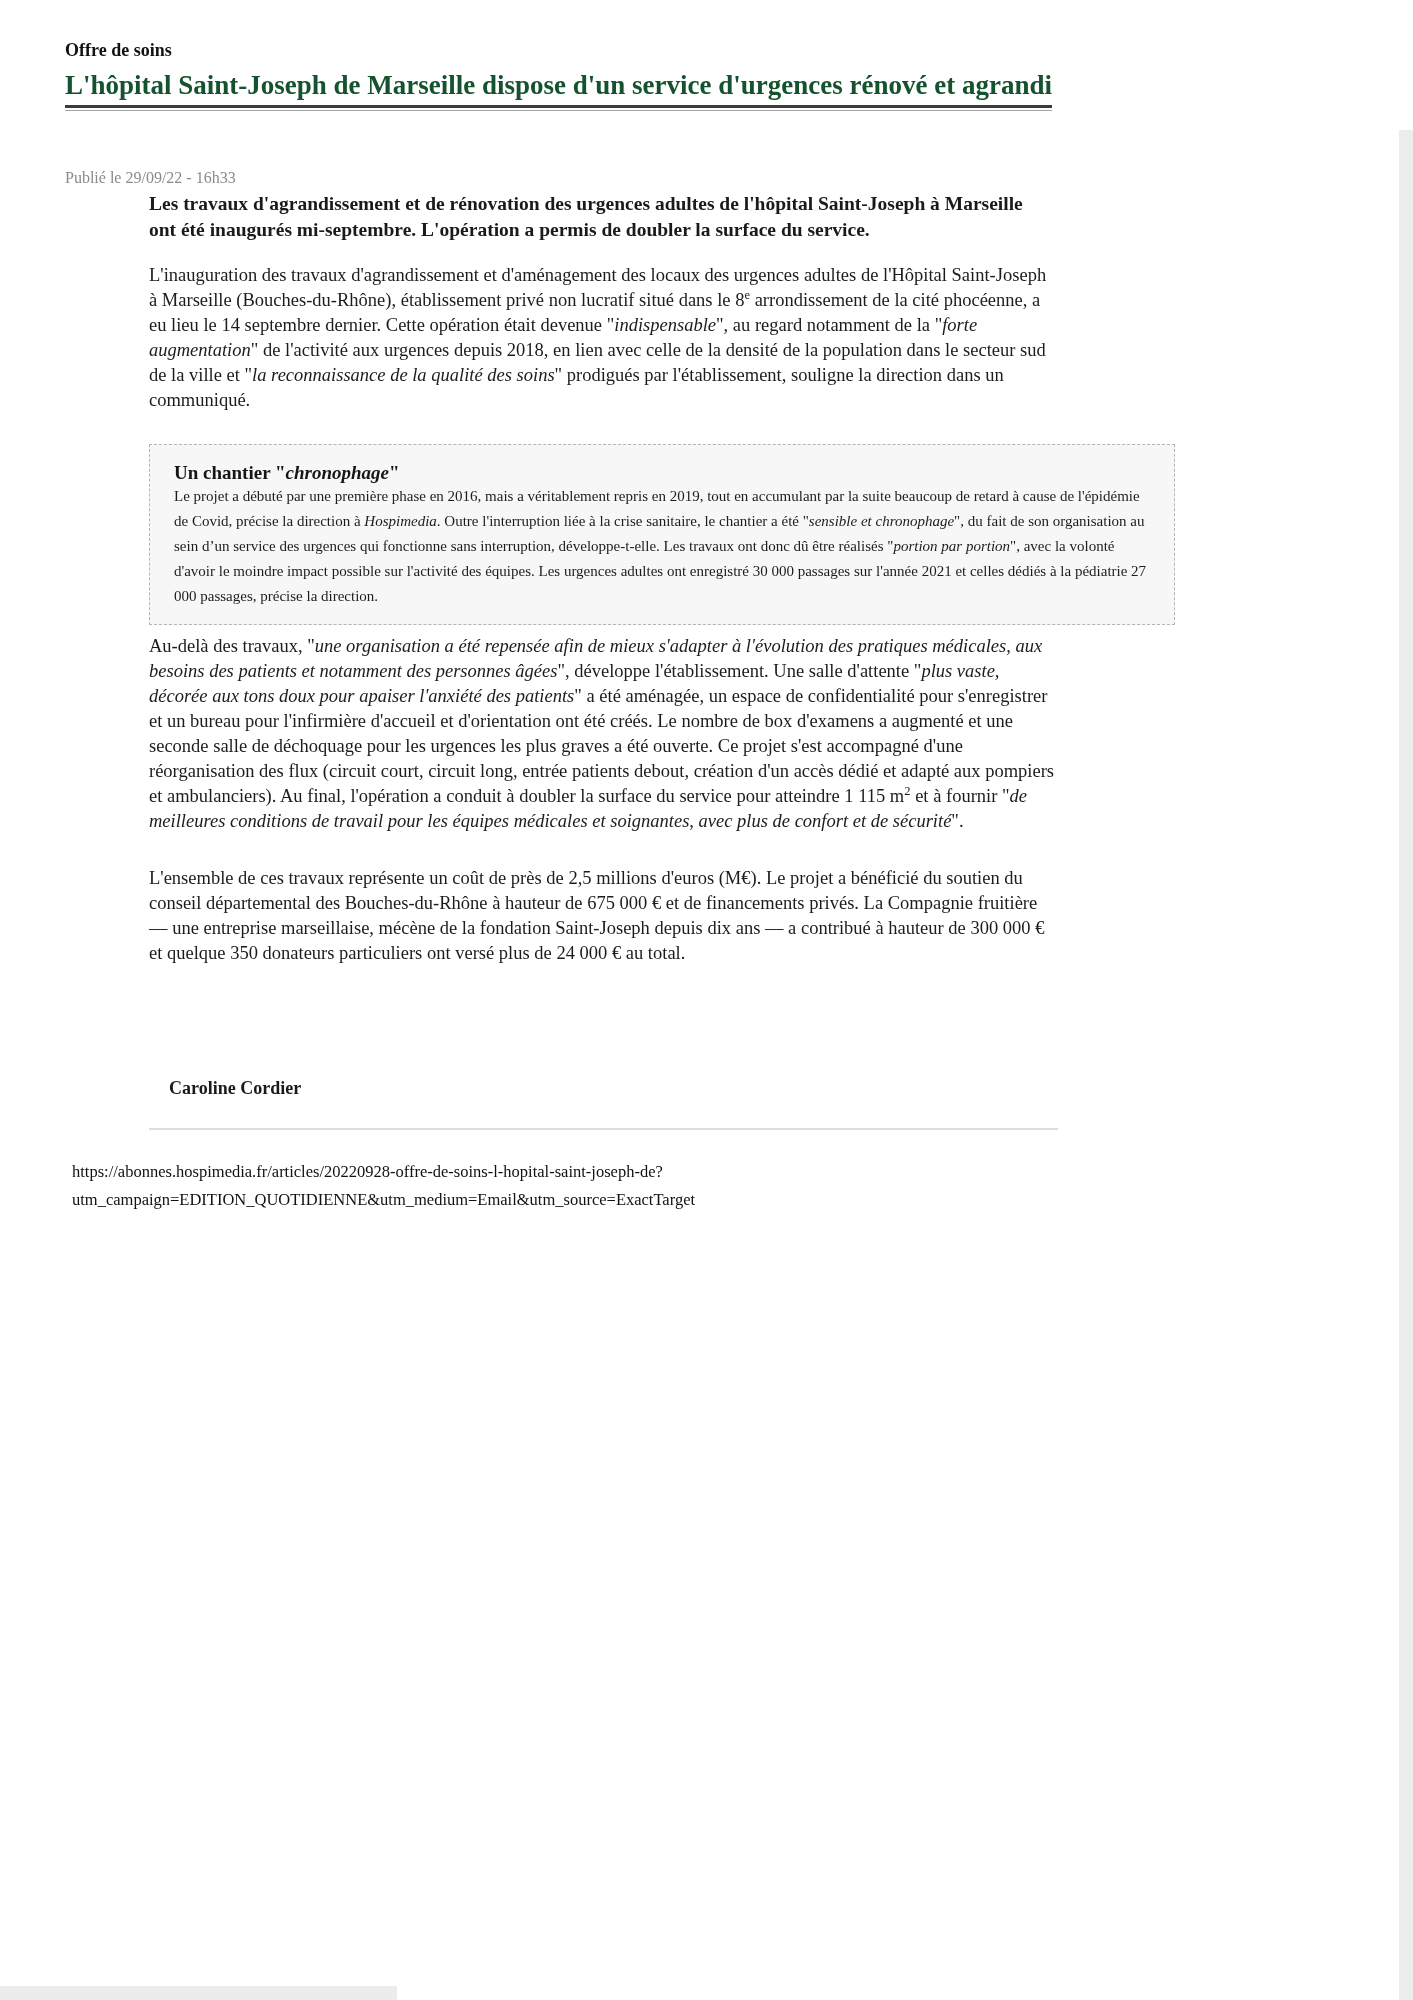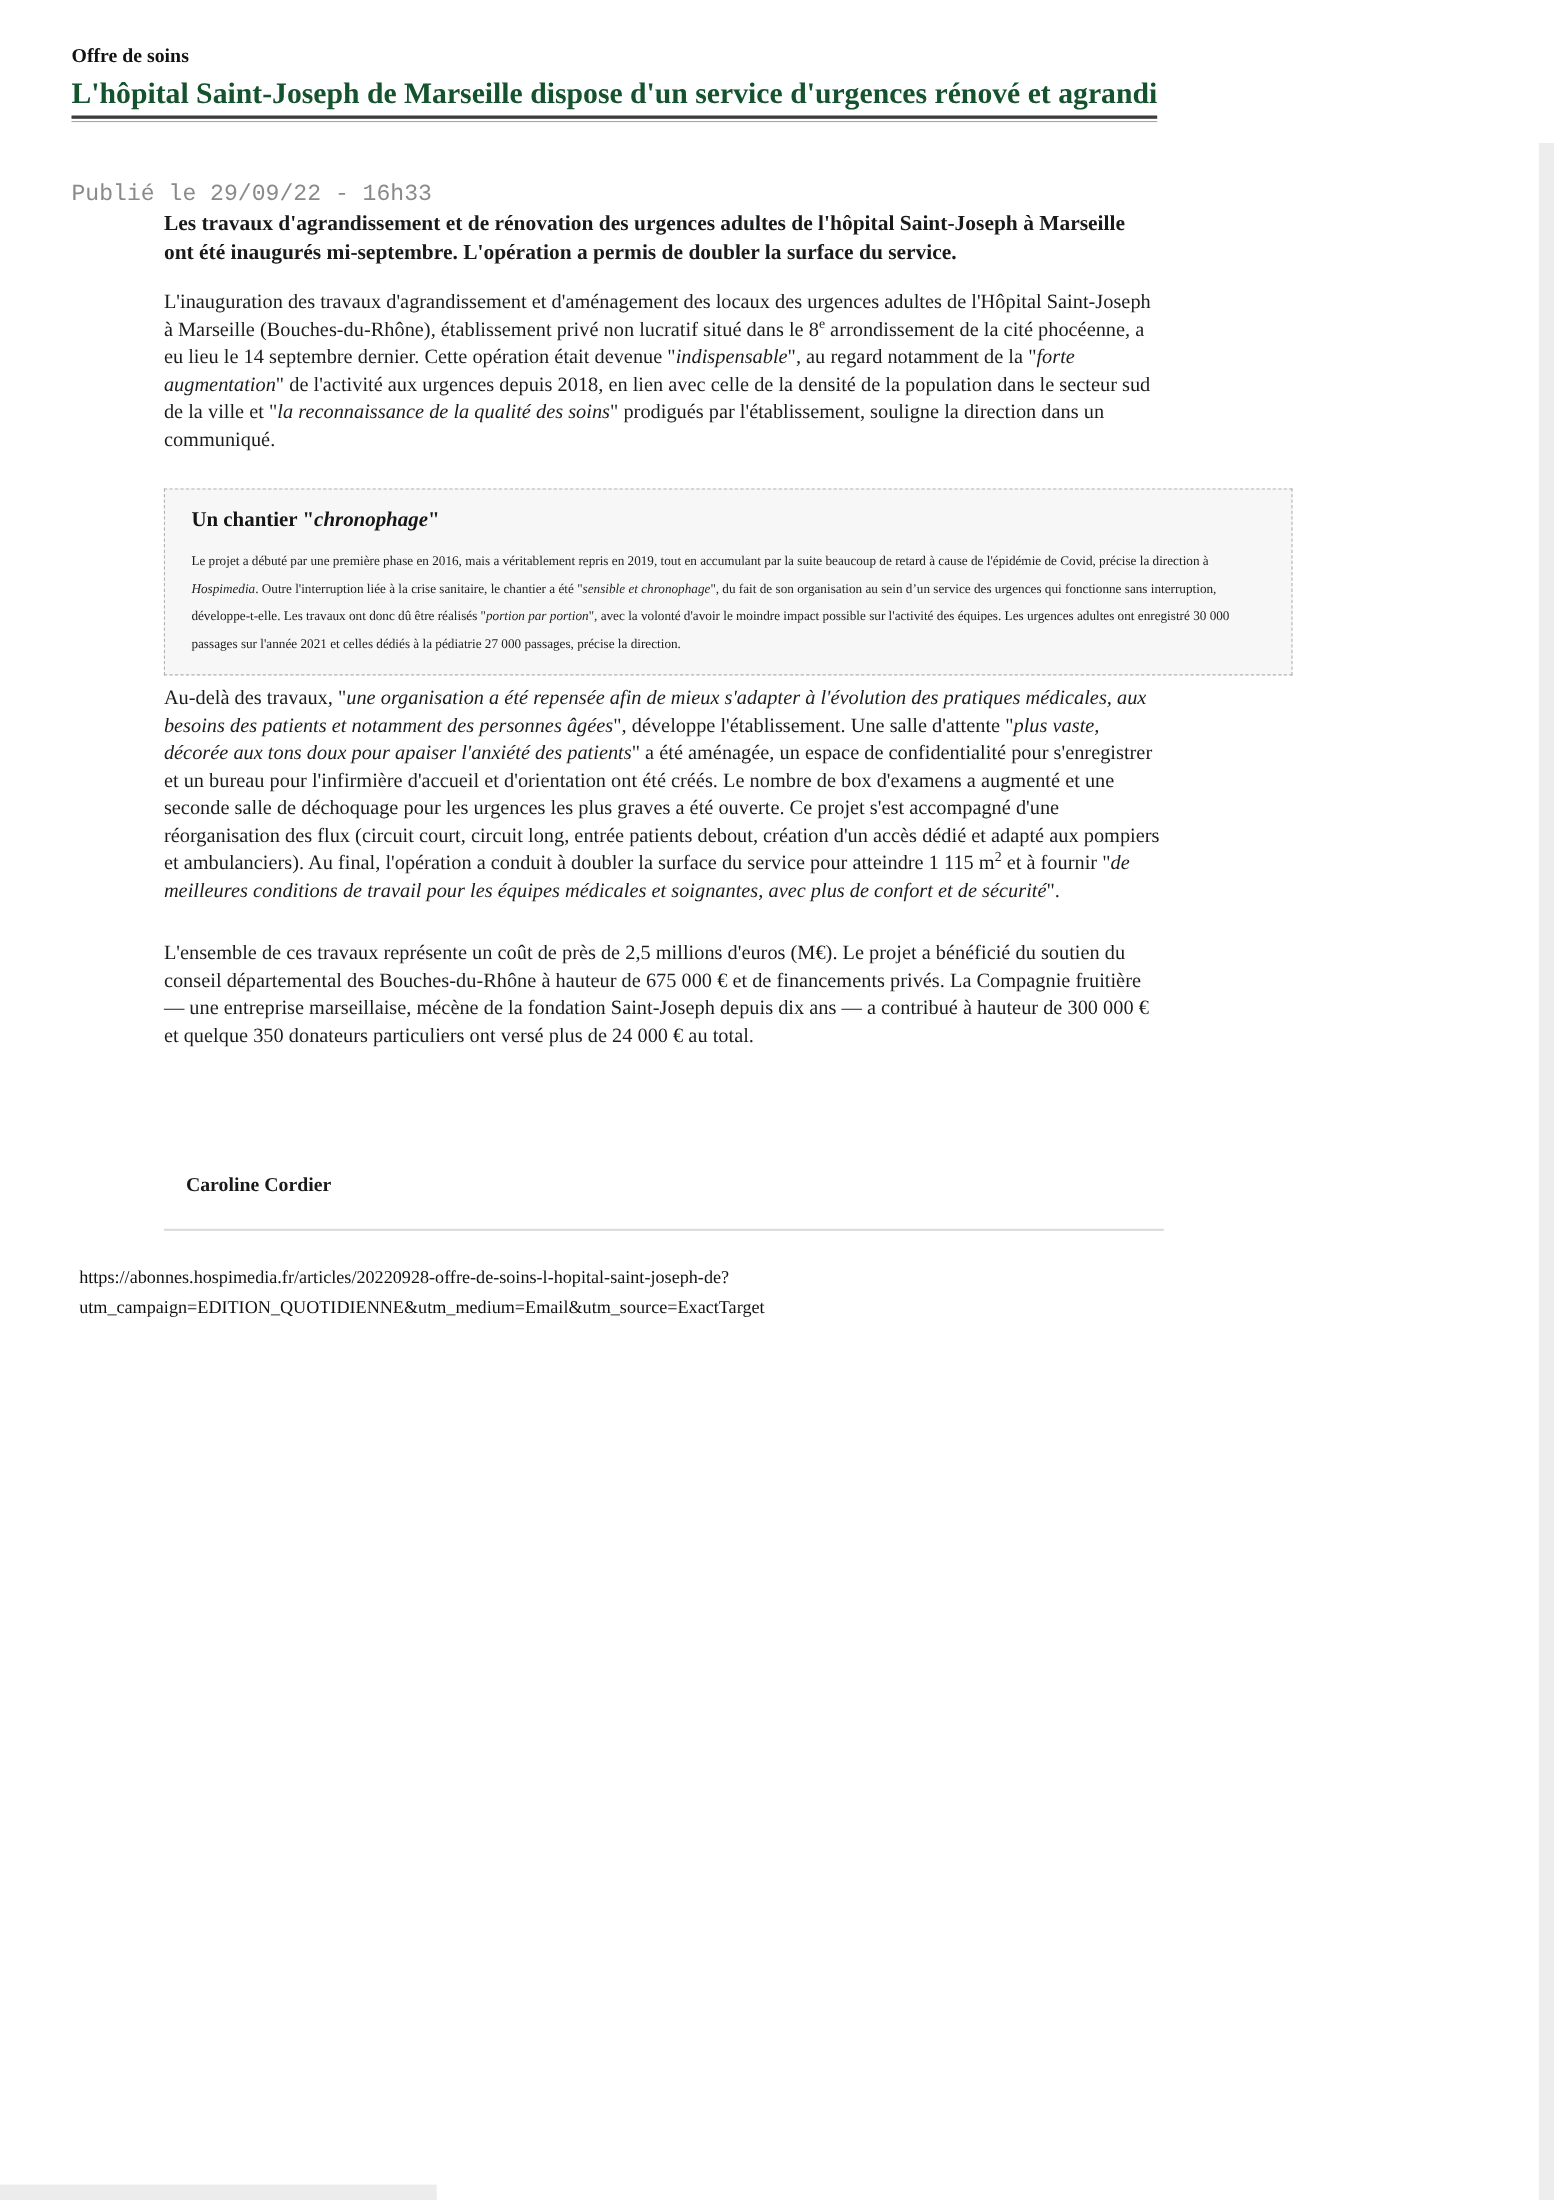--- a/index.html
+++ b/index.html
@@ -35,22 +35,22 @@
     line-height: 31px;
     font-weight: bold;
     color: #14532d;
     border-bottom: 3px solid var(--title-underline, #3c3c3c);
     padding-bottom: 4px;
     white-space: nowrap;
     text-align: right;
   }
   .date {
     margin-top: 56px;
-    font-family: Liberation Mono, monospace;
-    font-size: 21px;
+    font-family: Liberation Serif, serif;
+    font-size: 16px;
     line-height: 22px;
     color: var(--muted-date, #8a8a8a);
   }
   .lead {
     margin: 2px 0 0 84px;
     width: 895px;
     font-size: 19.5px;
     font-weight: bold;
     line-height: 26px;
     color: #1a1a1a;
@@ -71,22 +71,21 @@
     background: var(--box-bg, #f7f7f8);
     border: 1px dashed var(--box-border, #b3b3b9);
     padding: 17px 24px 15px 24px;
   }
   .box-title {
     font-size: 19px;
     font-weight: bold;
     color: #161616;
   }
   .box-body {
-    margin-top: 14px;
-    font-size: 12px;
+    font-size: 15px;
     line-height: 25px;
   }
   sup {
     font-size: 68%;
     line-height: 0;
     vertical-align: super;
   }
   .author {
     margin: 112px 0 0 104px;
     font-size: 18px;

